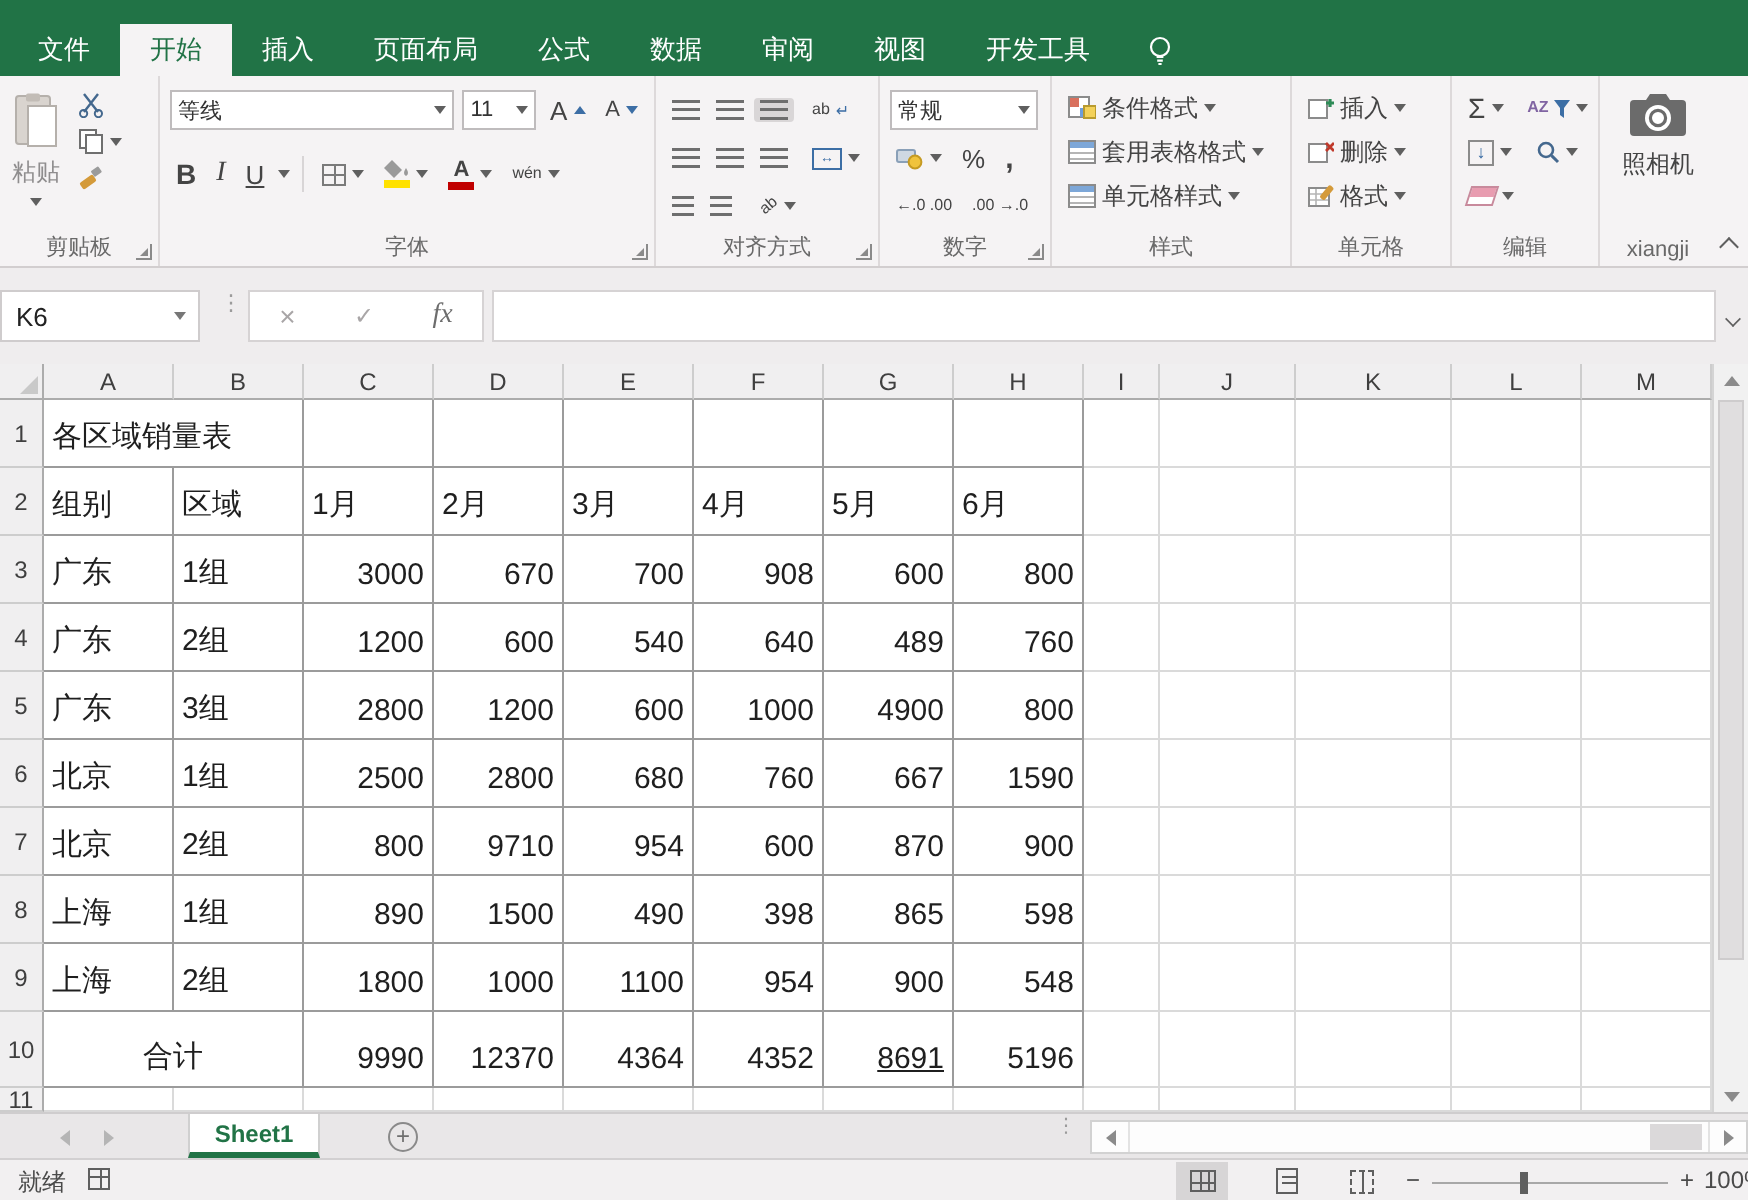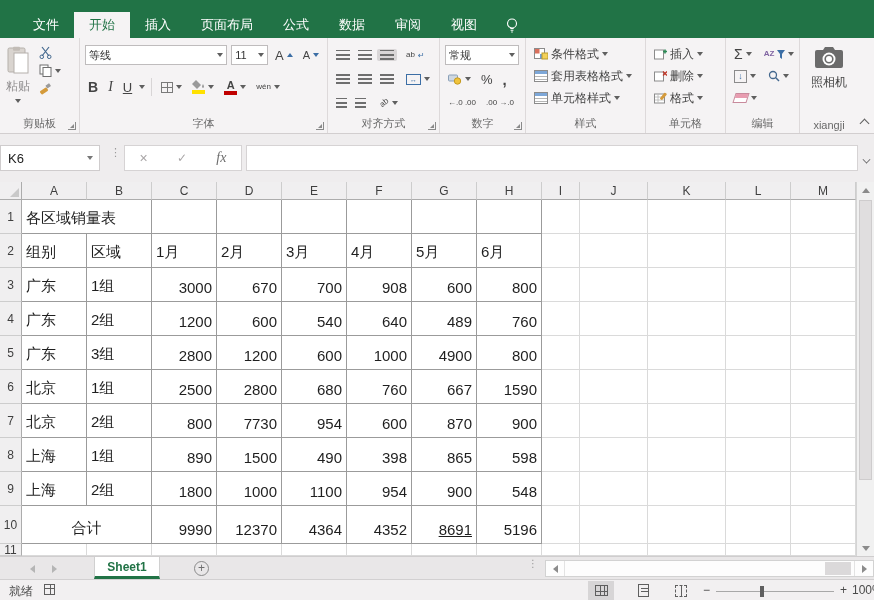--- a/index.html
+++ b/index.html
@@ -1,21 +1,21 @@
 <!DOCTYPE html>
 <html><head>
 <meta charset="utf-8">
 <style>
   html,body{margin:0;padding:0;}
   body{width:874px;height:600px;position:relative;overflow:hidden;
        font-family:"Liberation Sans","DejaVu Sans",sans-serif;background:#fff;
        -webkit-font-smoothing:antialiased;}
   
   #tabbar{position:absolute;left:0;top:0;width:874px;height:38px;background:#217346;}
-  #tabs{position:absolute;left:18px;bottom:0;display:flex;align-items:flex-end;}
+  #tabs{position:absolute;left:4px;bottom:0;display:flex;align-items:flex-end;}
   .tab{height:26px;line-height:26px;padding:0 15px;color:#fff;font-size:13px;cursor:default;white-space:nowrap;}
   .tab.active{background:#f5f3f4;color:#217346;}
   #tellme{display:flex;align-items:center;gap:6px;height:26px;margin-left:14px;color:rgba(255,255,255,.92);font-size:13px;}
   #share{position:absolute;right:18px;top:9px;display:flex;align-items:center;gap:5px;color:#fff;font-size:13px;margin-top:35px;}
   
   #ribbon{position:absolute;left:0;top:38px;width:874px;height:95px;background:#f5f3f4;border-bottom:1px solid #d2cecf;display:flex;}
   .group{position:relative;height:95px;border-right:1px solid #ddd9da;box-sizing:border-box;flex:none;}
   .glabel{position:absolute;bottom:2px;left:0;right:0;text-align:center;font-size:11px;color:#696969;}
   .launcher{position:absolute;bottom:3px;right:3px;width:7px;height:7px;border-right:1px solid #8a8a8a;border-bottom:1px solid #8a8a8a;}
   .launcher:after{content:"";position:absolute;right:1px;bottom:1px;width:0;height:0;border-left:4px solid transparent;border-bottom:4px solid #8a8a8a;}
@@ -109,20 +109,21 @@
 <div id="tabbar">
   <div id="tabs">
       <div class="tab">文件</div>
       <div class="tab active">开始</div>
       <div class="tab">插入</div>
       <div class="tab">页面布局</div>
       <div class="tab">公式</div>
       <div class="tab">数据</div>
       <div class="tab">审阅</div>
       <div class="tab">视图</div>
+      <div class="tab">开发工具</div>
       <div id="tellme">
         <svg width="12" height="15" viewBox="0 0 12 15">
           <circle cx="6" cy="5.5" r="4.5" fill="none" stroke="#fff" stroke-width="1.1"></circle>
           <path d="M4.3 10.5 h3.4 M4.6 12.3 h2.8 M5.2 14 h1.6" stroke="#fff" stroke-width="1.1"></path>
         </svg>
       </div>
     </div>
   <div id="share">
     <svg width="15" height="13" viewBox="0 0 15 13">
         <circle cx="6" cy="4" r="2.4" fill="none" stroke="#fff" stroke-width="1.2"></circle>
@@ -637,21 +638,21 @@
         <div class="cell tb a-l" style="width: 65px;">
           <span>北京</span>
         </div>
         <div class="cell tb a-l" style="width: 65px;">
           <span>2组</span>
         </div>
         <div class="cell tb a-r" style="width: 65px;">
           <span>800</span>
         </div>
         <div class="cell tb a-r" style="width: 65px;">
-          <span>7730</span>
+          <span>9710</span>
         </div>
         <div class="cell tb a-r" style="width: 65px;">
           <span>954</span>
         </div>
         <div class="cell tb a-r" style="width: 65px;">
           <span>600</span>
         </div>
         <div class="cell tb a-r" style="width: 65px;">
           <span>870</span>
         </div>

